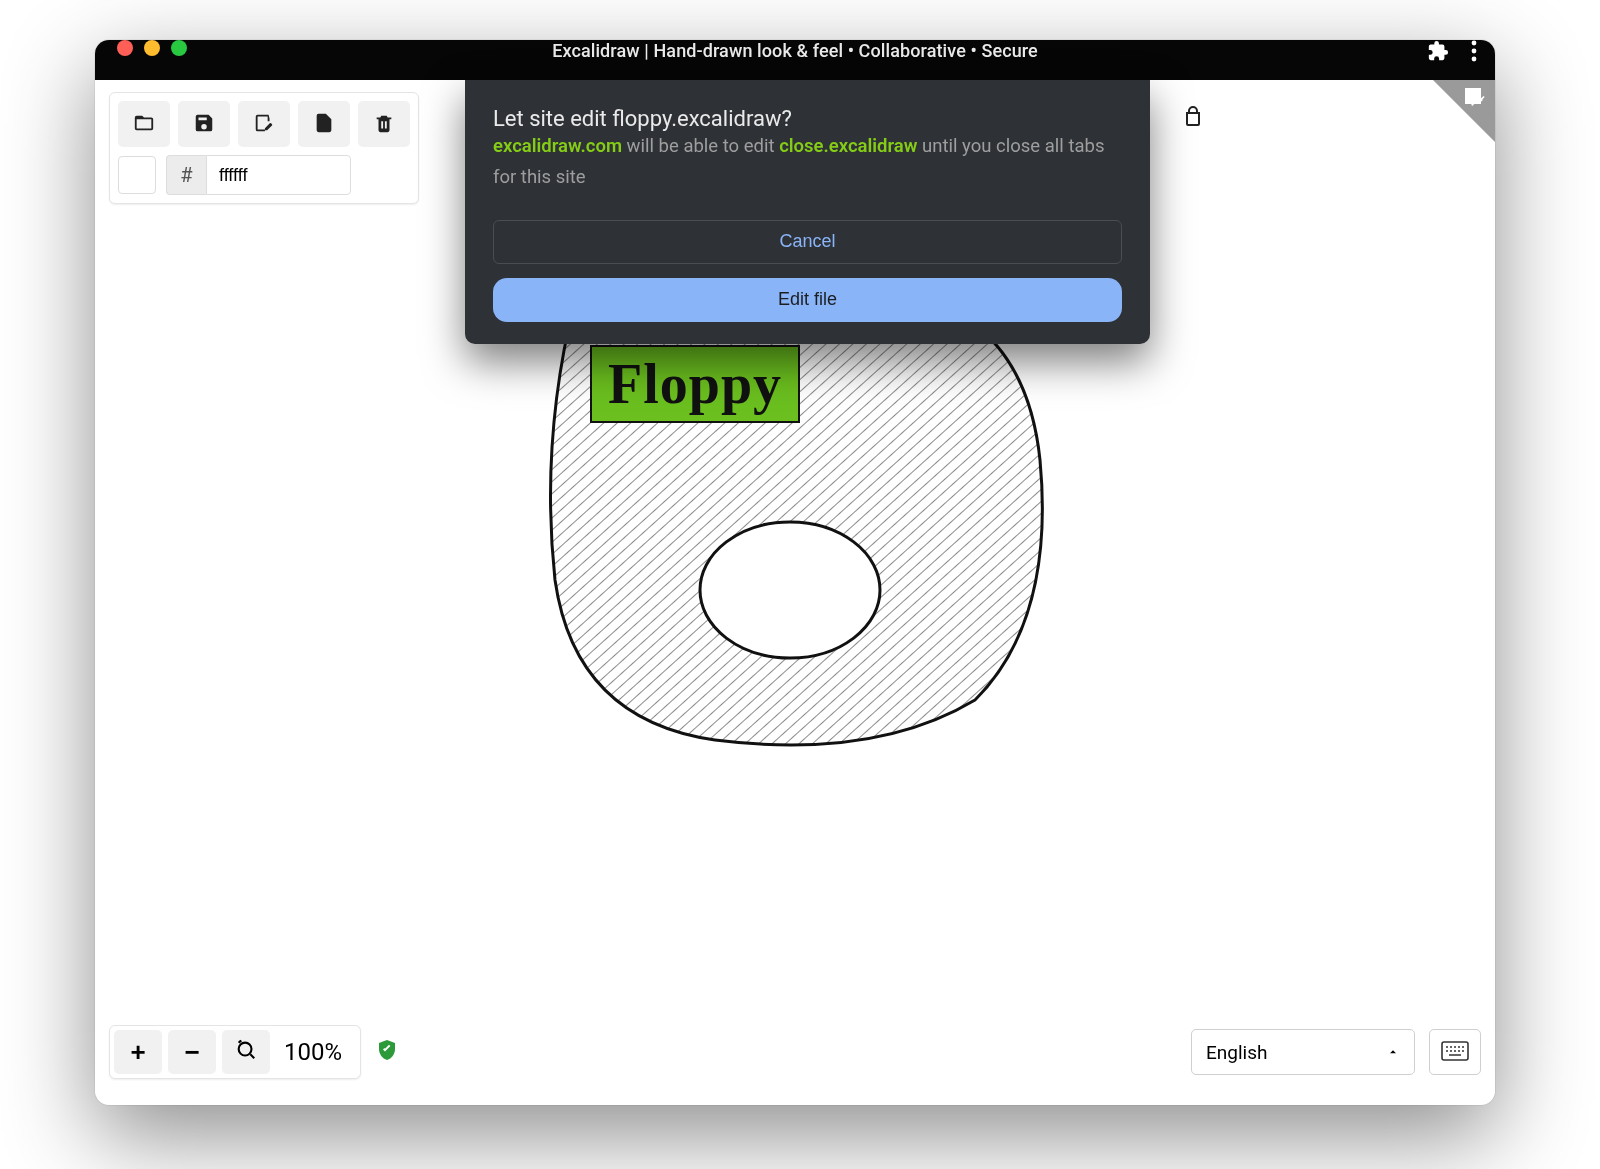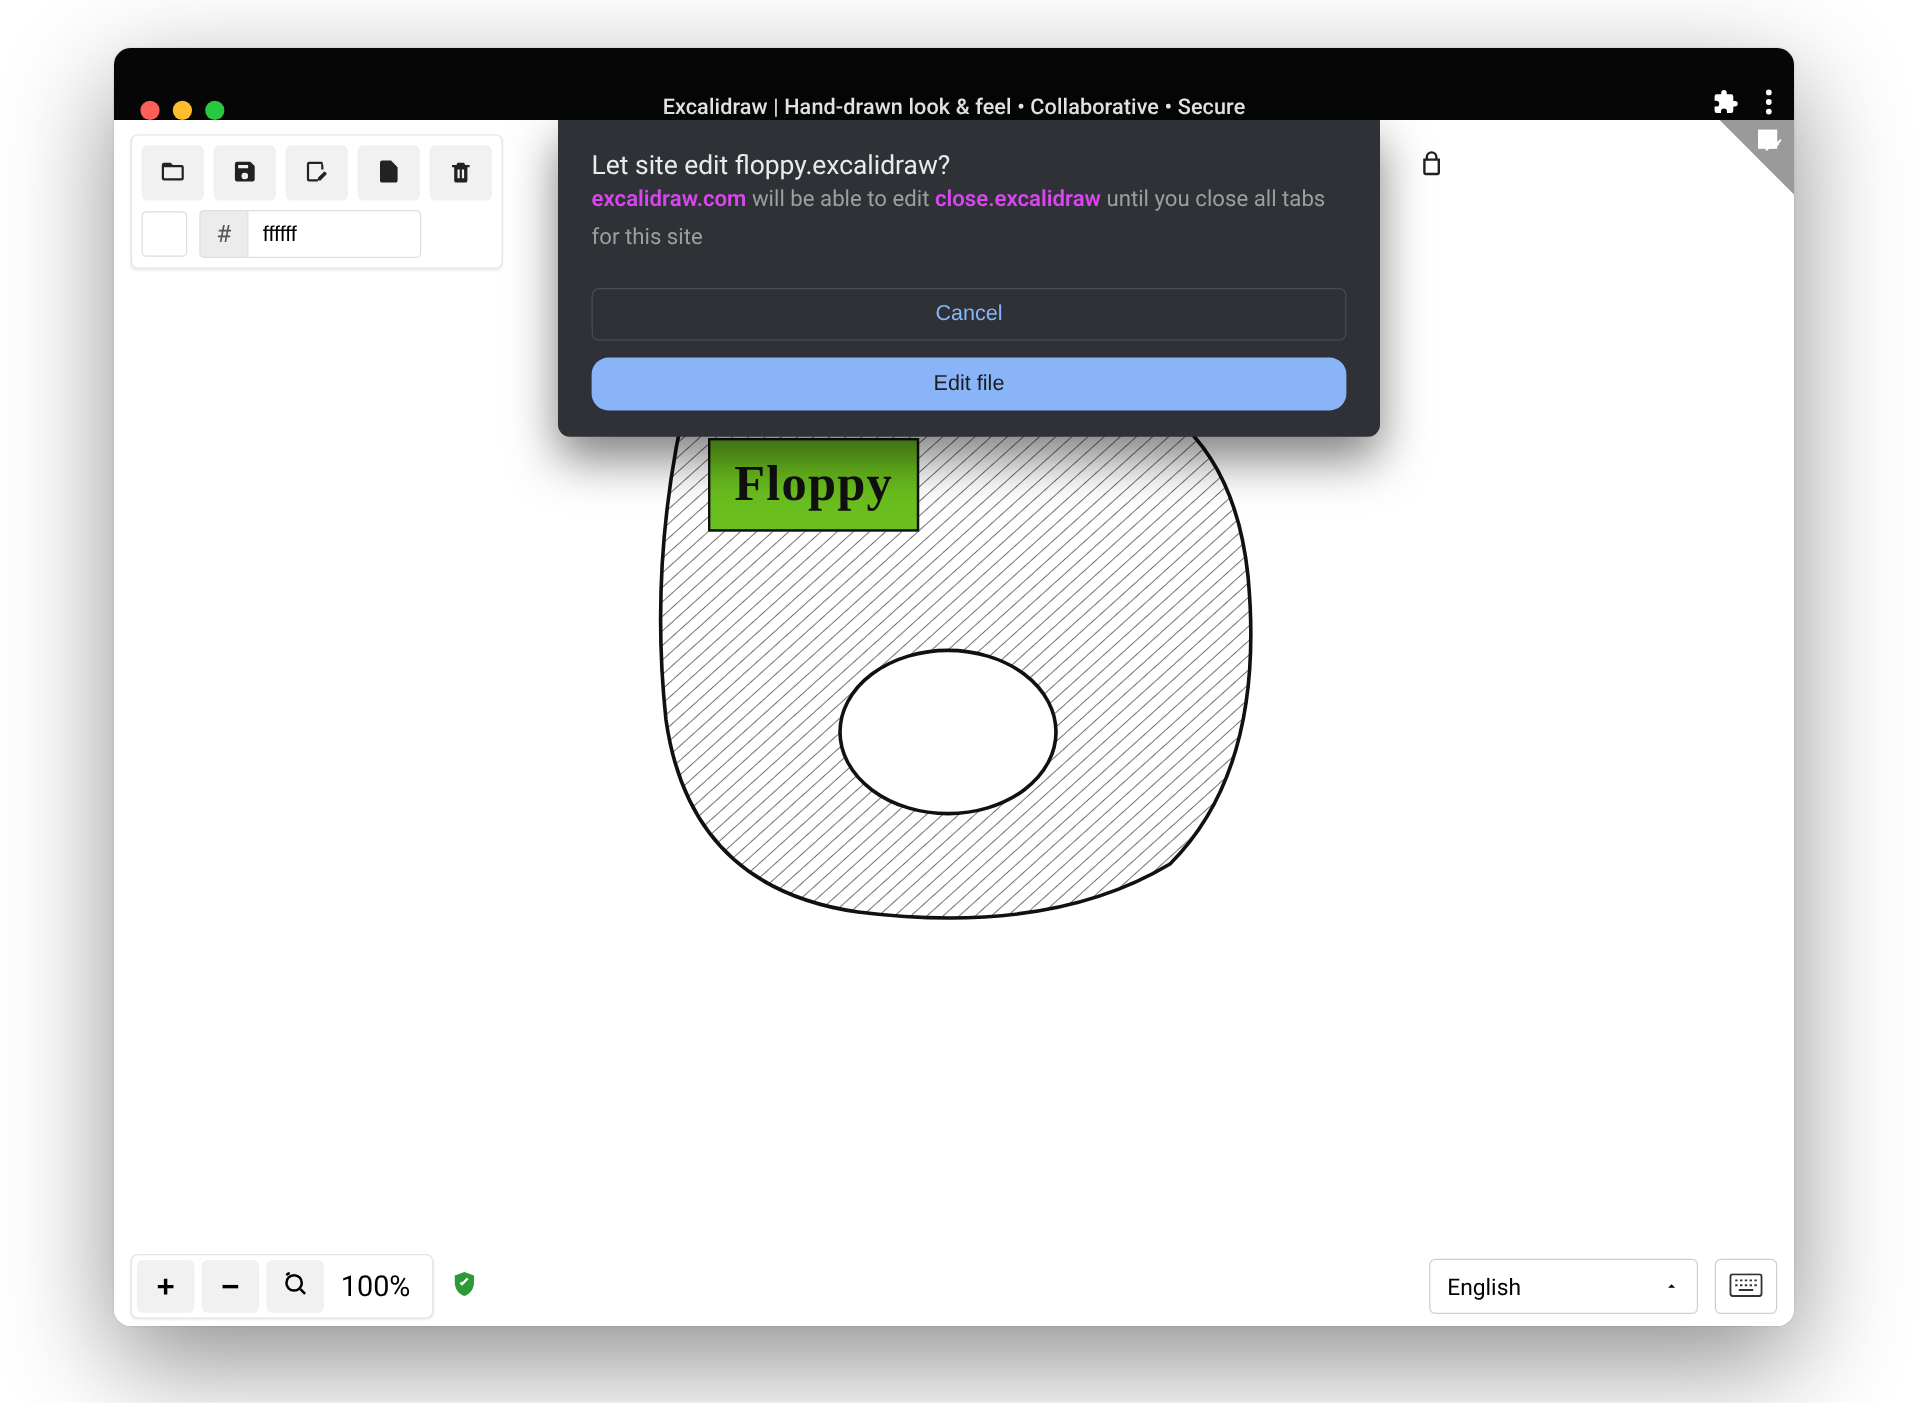--- a/index.html
+++ b/index.html
@@ -17,24 +17,24 @@
     left: 95px;
     width: 1400px;
     height: 1065px;
     background: #fff;
     border-radius: 14px;
     box-shadow: 0 30px 90px rgba(0,0,0,0.45), 0 0 0 1px rgba(0,0,0,0.05);
     overflow: hidden;
   }
   
   .titlebar {
-    height: 60px;
+    height: 40px;
     background: #060606;
     display: flex;
-    align-items: flex-end;
+    align-items: flex-start;
     position: relative;
     color: #e6e6e6;
   }
   .traffic {
     position: absolute;
     left: 22px;
     display: flex;
     gap: 11px;
   }
   .dot { width: 16px; height: 16px; border-radius: 50%; }
@@ -155,29 +155,29 @@
     top: 180px;
     left: 420px;
     width: 560px;
     height: 495px;
   }
 
   .label-box {
     position: absolute;
     top: 265px;
     left: 495px;
-    width: 176px;
+    width: 210px;
     height: 78px;
     background: #6bbf1f;
     border: 2.5px solid #111;
     display: flex;
     align-items: center;
     justify-content: center;
     font-family: "Comic Sans MS", "Segoe Script", cursive;
-    font-size: 42px;
+    font-size: 56px;
     font-weight: 600;
     color: #111;
     letter-spacing: 1px;
   }
 
   
   .bottom {
     position: absolute;
     bottom: 14px;
     left: 14px;
@@ -261,21 +261,21 @@
     color: #eaeaea;
     font-weight: 400;
     margin-bottom: 0;
   }
   .dialog-body {
     font-size: 18.5px;
     line-height: 1.7;
     color: #9e9e9e;
     margin-bottom: 26px;
   }
-  .dialog-body b { color: #d946ef; font-weight: 600; }
+  .dialog-body b { color: #84cc16; font-weight: 600; }
   .dialog-actions {
     display: flex;
     justify-content: flex-end;
     gap: 14px;
     flex-direction: column;
   }
   .btn {
     height: 44px;
     padding: 0 22px;
     border-radius: 6px;

